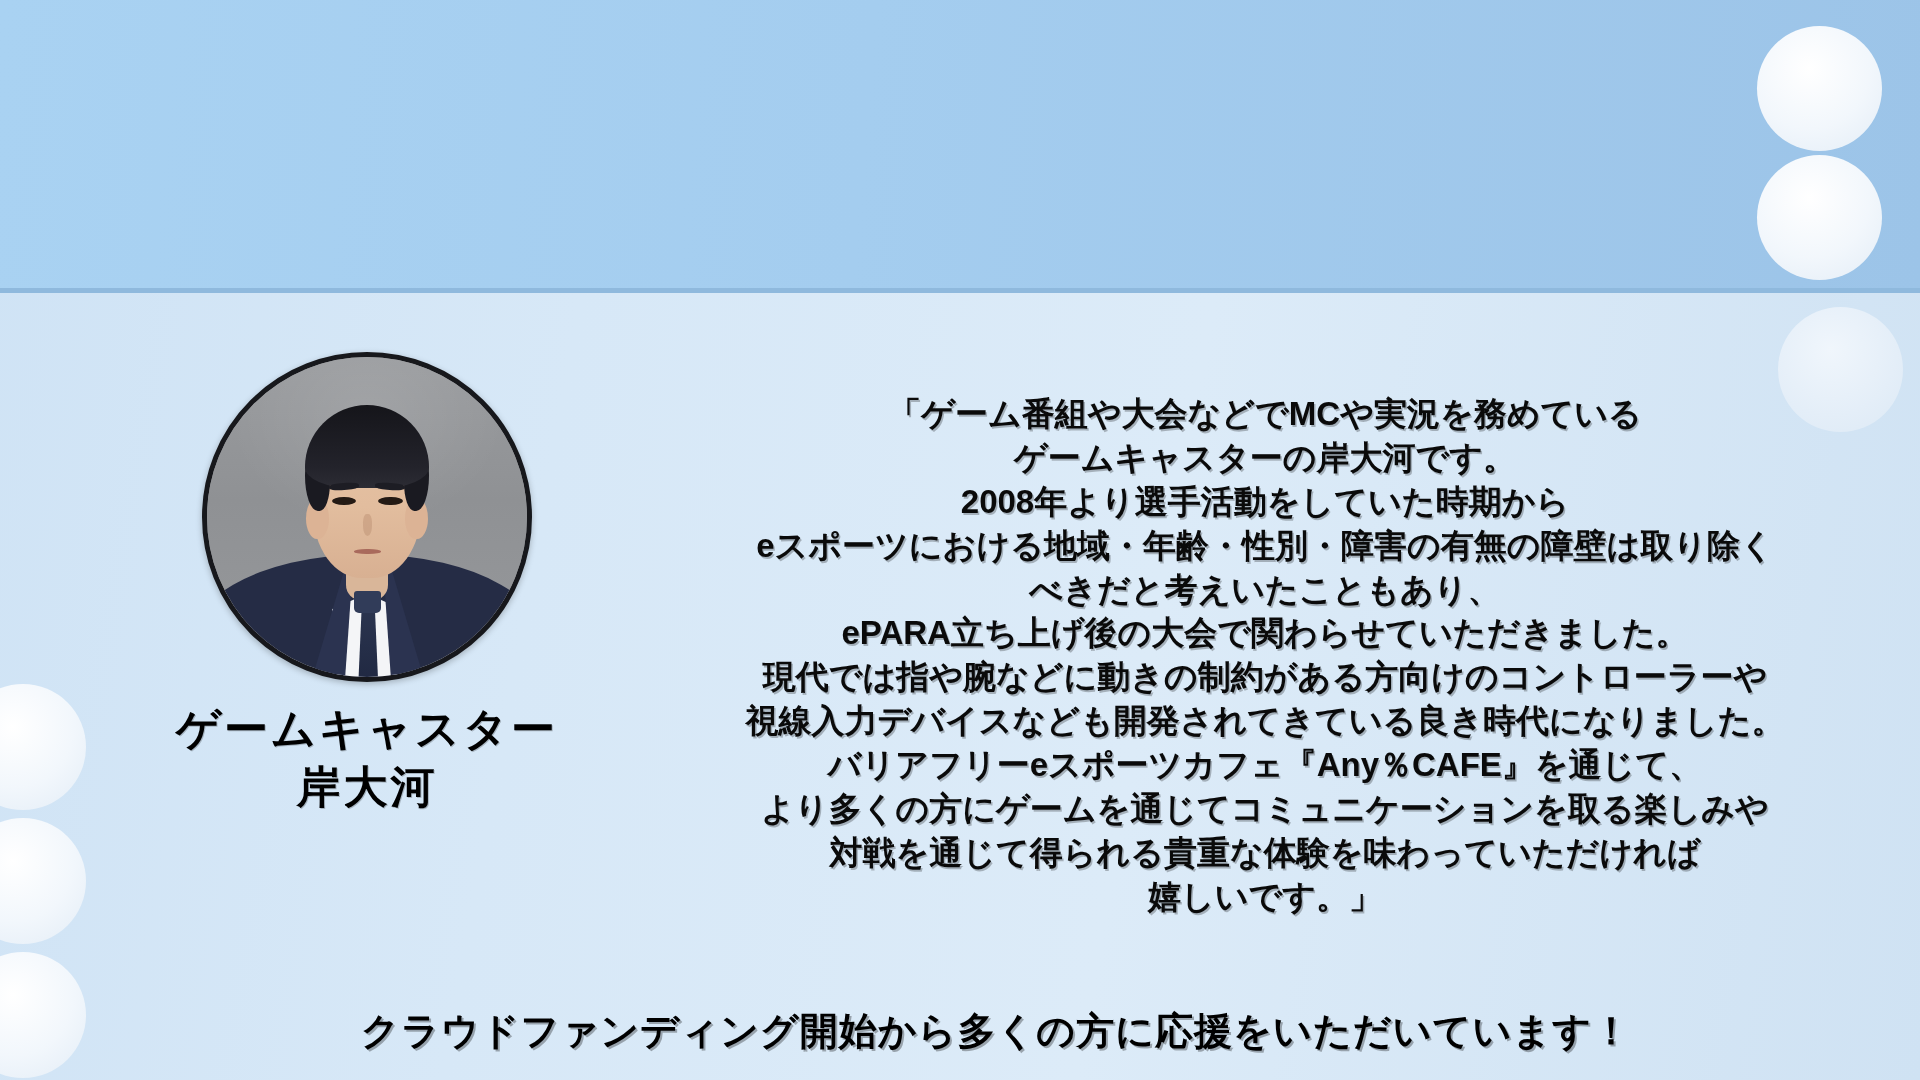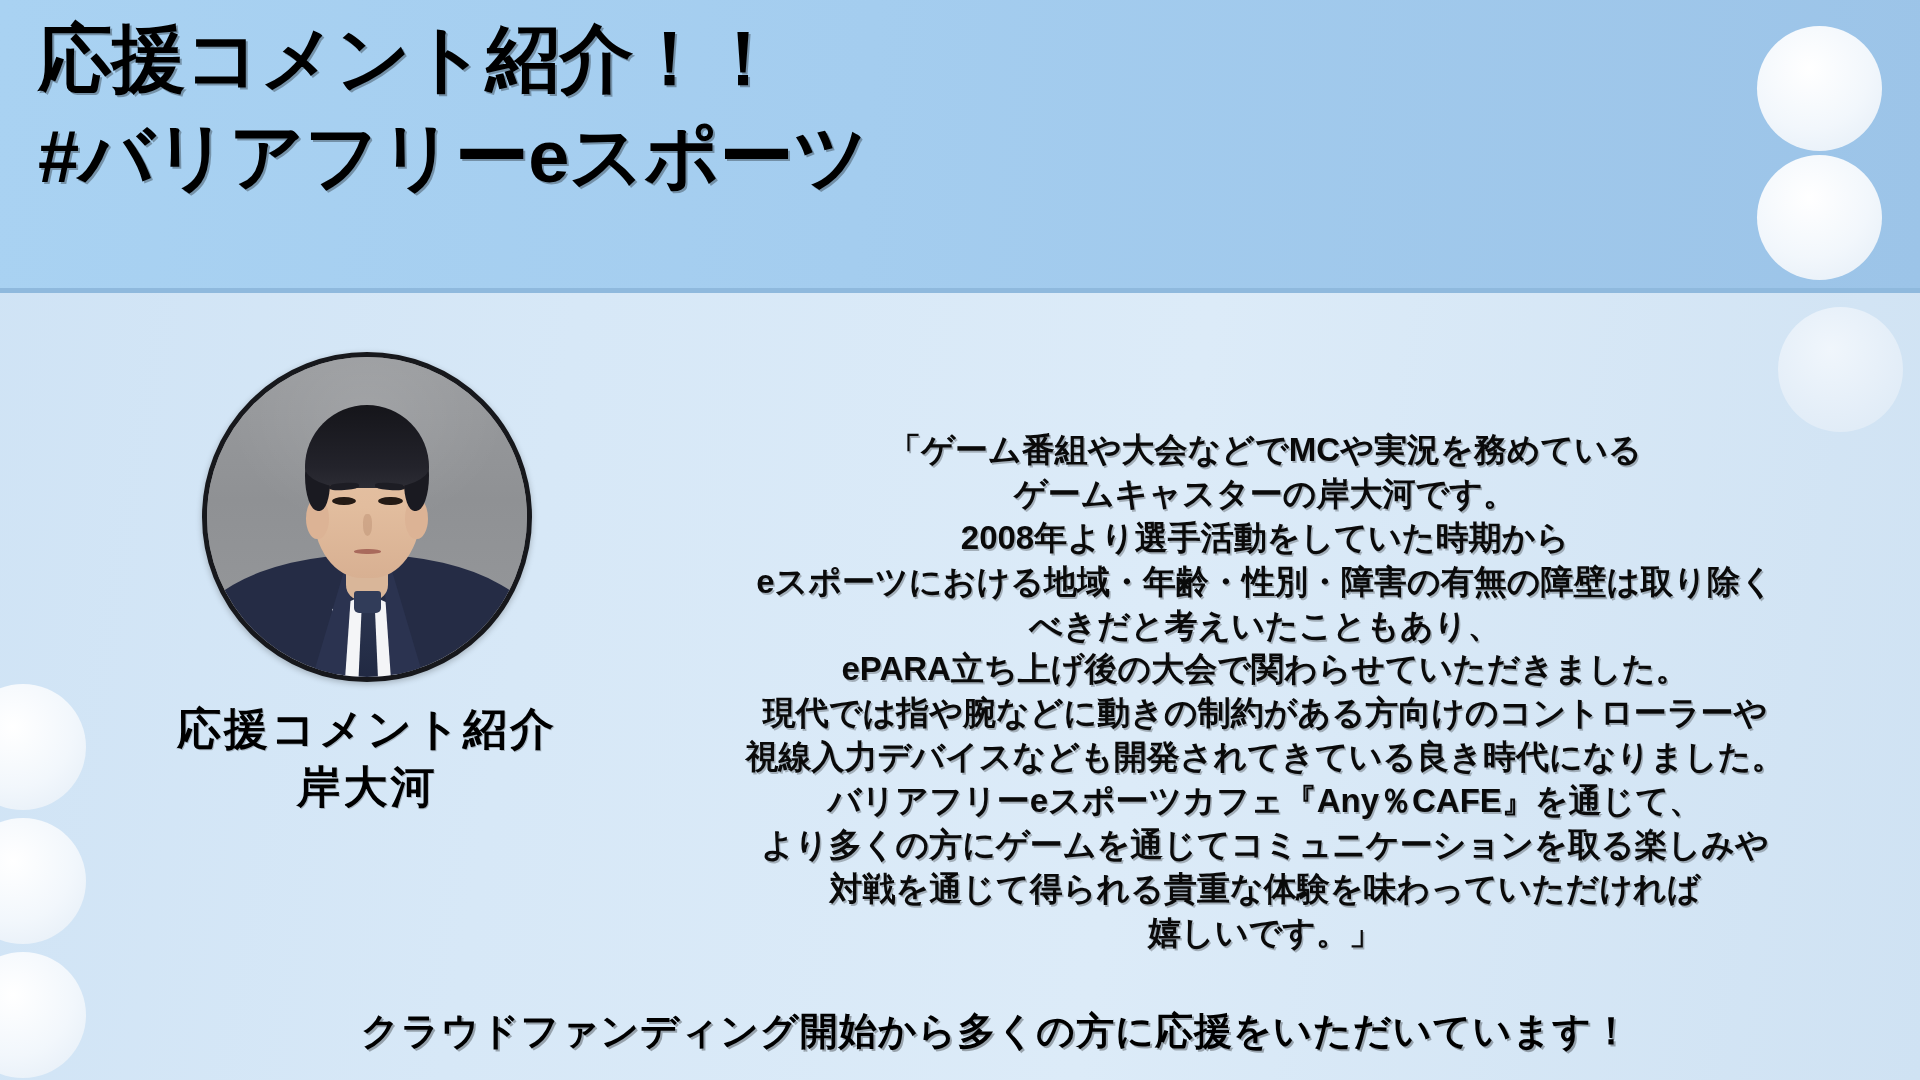--- a/index.html
+++ b/index.html
@@ -193,21 +193,20 @@
   
   #comment-body {
     position:absolute; left:640px; top:392px; width:1250px;
     text-align:center;
     color:#0a0a0a;
     font-weight:bold;
     font-size:33px;
     line-height:1.33;
     white-space:pre-line;
     text-shadow:1.5px 1.5px 0 rgba(0,0,0,0.25);
-    margin-top:36px;
   }
 
   
   #footer-note {
     position:absolute; left:0; top:1006px; width:1920px;
     text-align:center;
     color:#000;
     font-weight:bold;
     font-size:38px;
     letter-spacing:1px;
@@ -216,22 +215,20 @@
   }
 </style>
 </head>
 <body>
 
 <div id="slide">
 
   <div id="header-band">
     <div class="deco" id="deco-r1"></div>
     <div class="deco" id="deco-r2"></div>
-    <h1 id="header-title">応援コメント紹介！！
-#バリアフリーeスポーツ</h1>
   </div>
   <div id="header-rule"></div>
 
   <div class="deco dim" id="deco-r3"></div>
   <div class="deco" id="deco-l1"></div>
   <div class="deco" id="deco-l2"></div>
   <div class="deco" id="deco-l3"></div>
 
   <div id="portrait-block">
     <div id="portrait-frame">
@@ -250,21 +247,21 @@
         <div id="hair-side-r"></div>
         <div id="hair"></div>
         <div class="brow" id="brow-l"></div>
         <div class="brow" id="brow-r"></div>
         <div class="eye" id="eye-l"></div>
         <div class="eye" id="eye-r"></div>
         <div id="nose"></div>
         <div id="mouth"></div>
       </div>
     </div>
-    <div id="portrait-caption">応援コメント紹介
+    <div id="portrait-caption">ゲームキャスター
 岸大河</div>
   </div>
 
   <div id="comment-body">「ゲーム番組や大会などでMCや実況を務めている
 ゲームキャスターの岸大河です。
 2008年より選手活動をしていた時期から
 eスポーツにおける地域・年齢・性別・障害の有無の障壁は取り除く
 べきだと考えいたこともあり、
 ePARA立ち上げ後の大会で関わらせていただきました。
 現代では指や腕などに動きの制約がある方向けのコントローラーや

